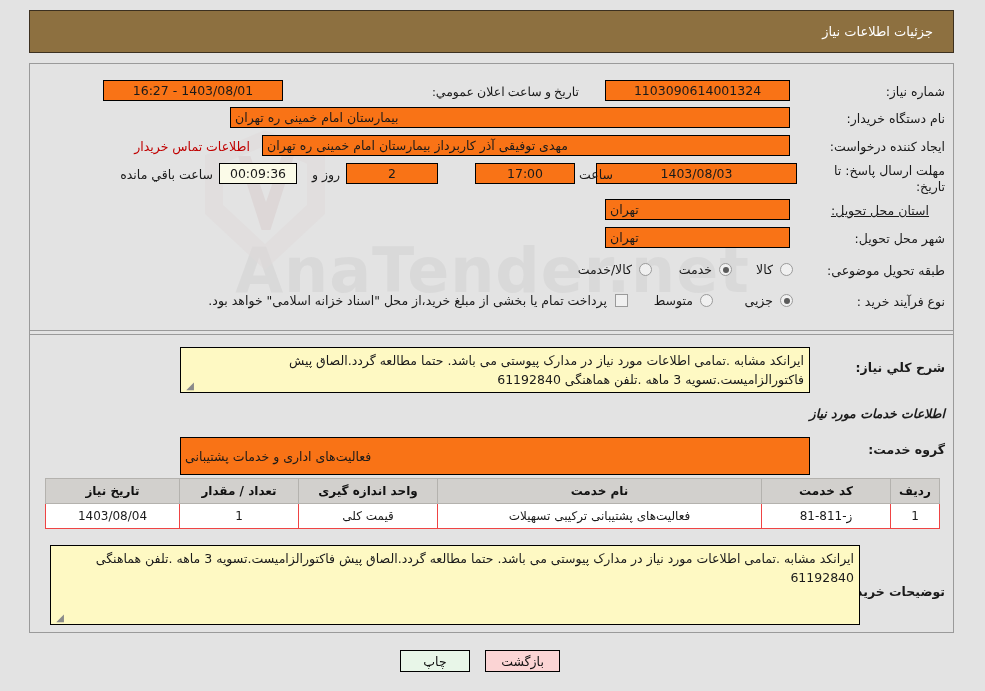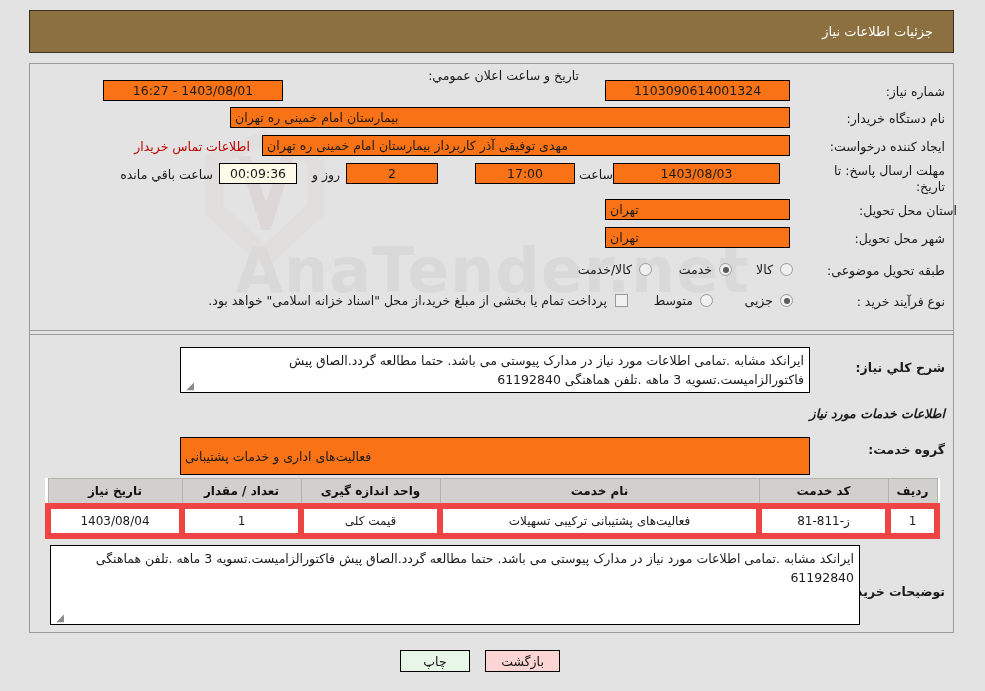--- a/index.html
+++ b/index.html
@@ -93,41 +93,41 @@
     content:"";position:absolute;left:2.5px;top:2.5px;width:6px;height:6px;
     border-radius:50%;background:#5a5a5a;
   }
   .chk{
     position:absolute;width:13px;height:13px;
     background:#f0f0f0;border:1px solid #9a9a9a;box-sizing:border-box;
   }
 
   
   .ta{
-    position:absolute;box-sizing:border-box;background:#ffffff;border:1px solid #000;
+    position:absolute;box-sizing:border-box;background:#fef9c3;border:1px solid #000;
     font-size:12.5px;line-height:1.55;color:#1a1a1a;padding:3px 5px;
     text-align:right;overflow:hidden;
   }
   .ta .grip{
     position:absolute;left:3px;bottom:1px;width:10px;height:10px;
     color:#8a8a8a;font-size:10px;line-height:10px;
   }
 
   
   table.items{
     position:absolute;border-collapse:collapse;
     font-size:12px;background:#fff;
   }
   table.items th{
     background:#d2d0cd;border:1px solid #b4b2ae;
     font-weight:bold;color:#111;padding:5px 4px;text-align:center;
     white-space:nowrap;
   }
   table.items td{
-    background:#ffffff;border:6px solid #ef4444;
+    background:#ffffff;border:1px solid #ef4444;
     padding:5px 4px;text-align:center;color:#1a1a1a;white-space:nowrap;
   }
 
   
   .btn{
     position:absolute;box-sizing:border-box;
     border:1px solid #000;font-size:12.5px;color:#111;
     display:flex;align-items:center;justify-content:center;
     cursor:pointer;
   }
@@ -147,40 +147,40 @@
   <span class="title">جزئیات اطلاعات نیاز</span>
 </div>
 
 <div class="panel"></div>
 <div class="divider" style="top:330px;"></div>
 <div class="divider" style="top:334px;"></div>
 
 <div class="lbl" style="right:40px;top:84px;">شماره نیاز:</div>
 <div class="fld center" style="right:195px;top:80px;width:185px;height:21px;">1103090614001324</div>
 
-<div class="lbl" style="right:406px;top:68px;">تاریخ و ساعت اعلان عمومي:</div>
+<div class="lbl" style="right:406px;top:84px;font-family:Liberation Serif, serif;">تاریخ و ساعت اعلان عمومي:</div>
 <div class="fld center" style="right:702px;top:80px;width:180px;height:21px;">1403/08/01 - 16:27</div>
 
 <div class="lbl" style="right:40px;top:111px;">نام دستگاه خریدار:</div>
 <div class="fld right" style="right:195px;top:107px;width:560px;height:21px;">بیمارستان امام خمینی ره  تهران</div>
 
 <div class="lbl" style="right:40px;top:139px;">ایجاد کننده درخواست:</div>
 <div class="fld right" style="right:195px;top:135px;width:528px;height:21px;">مهدی توفیقی آذر کاربرداز بیمارستان امام خمینی ره  تهران</div>
 <div class="link" style="right:735px;top:139px;">اطلاعات تماس خریدار</div>
 
 <div class="lbl" style="right:40px;top:163px;width:140px;line-height:1.25;white-space:normal;">مهلت ارسال پاسخ: تا تاریخ:</div>
-<div class="fld center" style="right:205px;top:163px;width:167px;height:21px;">1403/08/03</div>
+<div class="fld center" style="right:188px;top:163px;width:201px;height:21px;">1403/08/03</div>
 <div class="plain" style="right:372px;top:167px;">ساعت</div>
 <div class="fld center" style="right:410px;top:163px;width:100px;height:21px;">17:00</div>
 <div class="fld center" style="right:547px;top:163px;width:92px;height:21px;">2</div>
 <div class="plain" style="right:645px;top:167px;">روز و</div>
 <div class="fld center ivory" style="right:688px;top:163px;width:78px;height:21px;">00:09:36</div>
 <div class="plain" style="right:772px;top:167px;">ساعت باقي مانده</div>
 
-<div class="lbl" style="right:28px;top:203px;">استان محل تحویل:</div>
+<div class="lbl" style="right:56px;top:203px;text-decoration:underline;">استان محل تحویل:</div>
 <div class="fld right" style="right:195px;top:199px;width:185px;height:21px;">تهران</div>
 
 <div class="lbl" style="right:40px;top:231px;">شهر محل تحویل:</div>
 <div class="fld right" style="right:195px;top:227px;width:185px;height:21px;">تهران</div>
 
 <div class="lbl" style="right:40px;top:263px;">طبقه تحویل موضوعی:</div>
 
 <div class="radio" style="right:192px;top:263px;"></div>
 <div class="plain" style="right:212px;top:262px;">کالا</div>
 

